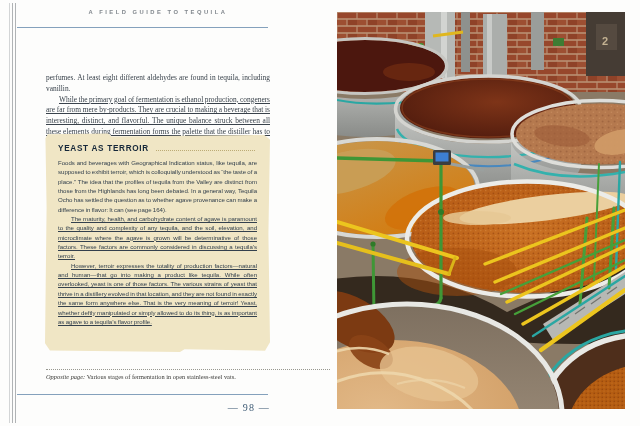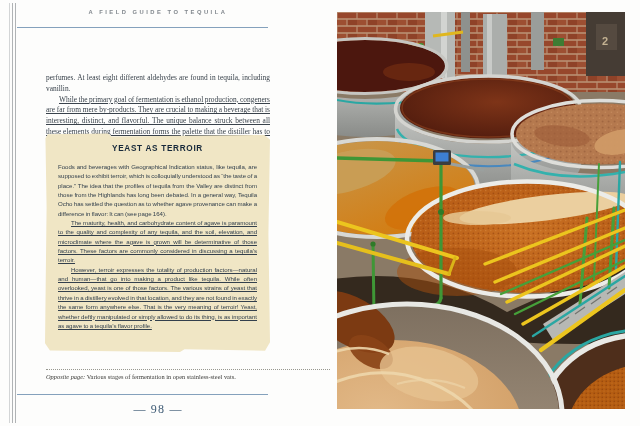--- a/index.html
+++ b/index.html
@@ -17,33 +17,33 @@
   .rule.top{top:27px;}
   .rule.bottom{top:394px;}
   .body-text{position:absolute;left:46px;top:39px;width:224px;
     font-size:7.4px;line-height:10.8px;color:#39424b;text-align:justify;
     word-spacing:-0.5px;margin-top:34px;}
   .body-text p{margin:0;}
   .indent{text-indent:13px;text-decoration:underline;}
   .sidebar-box{position:absolute;left:45px;top:133px;width:225px;height:219px;
     box-sizing:border-box;background:#f0e6c5;padding:11px 13px 8px 13px;
     clip-path:polygon(1.2% 0.6%,28% 0.2%,29.5% 1.6%,97.5% 0.9%,100% 3%,99.3% 46%,100% 95.5%,97.8% 99.4%,62% 98.8%,60% 100%,2.2% 99.3%,0% 96%,0.7% 34%,0.2% 2.4%);}
-  .sidebar-head{display:flex;align-items:center;margin:0 0 5px 0;flex-direction:column;}
+  .sidebar-head{display:flex;align-items:center;margin:0 0 5px 0;}
   .sidebar-title{font-family:"Liberation Sans",sans-serif;font-weight:bold;
     font-size:8.2px;letter-spacing:0.7px;color:#16283a;white-space:nowrap;}
   .leader{flex:1;height:0;border-bottom:1.7px dotted #bcab75;margin:3px 2px 0 7px;}
   .sb-para{margin:0;font-family:"Liberation Sans",sans-serif;font-size:6.1px;
     line-height:9.35px;color:#33404d;text-align:justify;word-spacing:-0.35px;letter-spacing:-0.03px;}
   .caption-rule{position:absolute;left:46px;top:369px;width:284px;height:0;
     border-top:1px dotted #97978f;}
   .caption{position:absolute;left:46px;top:373px;width:270px;margin:0;
     font-size:6.4px;line-height:8.6px;color:#3b3b38;}
   .caption em{font-style:italic;}
-  .folio{position:absolute;left:46px;top:402px;width:224px;text-align:center;
-    font-size:12px;letter-spacing:1.2px;color:#3d5a74;}
+  .folio{position:absolute;left:46px;top:402px;width:224px;text-align:right;
+    font-size:10px;letter-spacing:1.2px;color:#3d5a74;}
   
   .photo{position:absolute;left:337px;top:12px;width:288px;height:397px;display:block;}
 </style>
 </head>
 <body>
 
 <div class="canvas">
 
   <div class="edge-line l1"></div>
   <div class="edge-line l2"></div>

